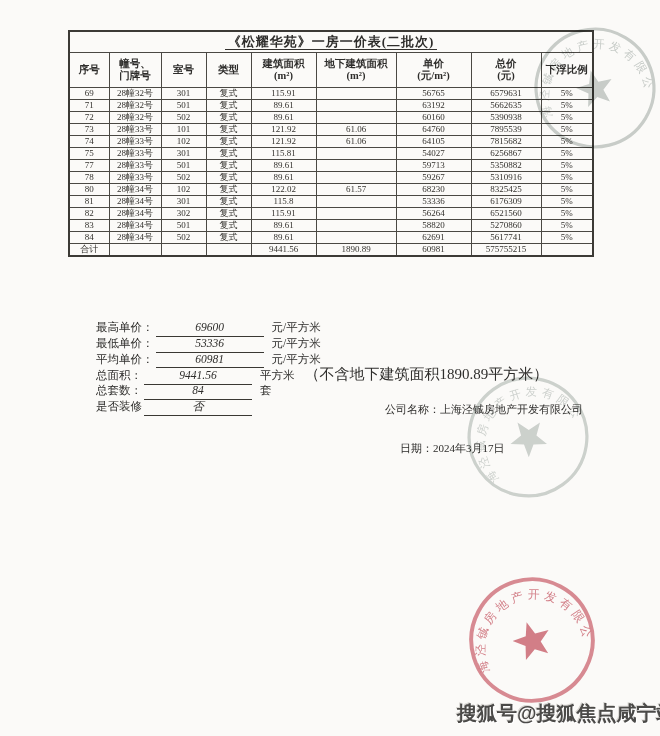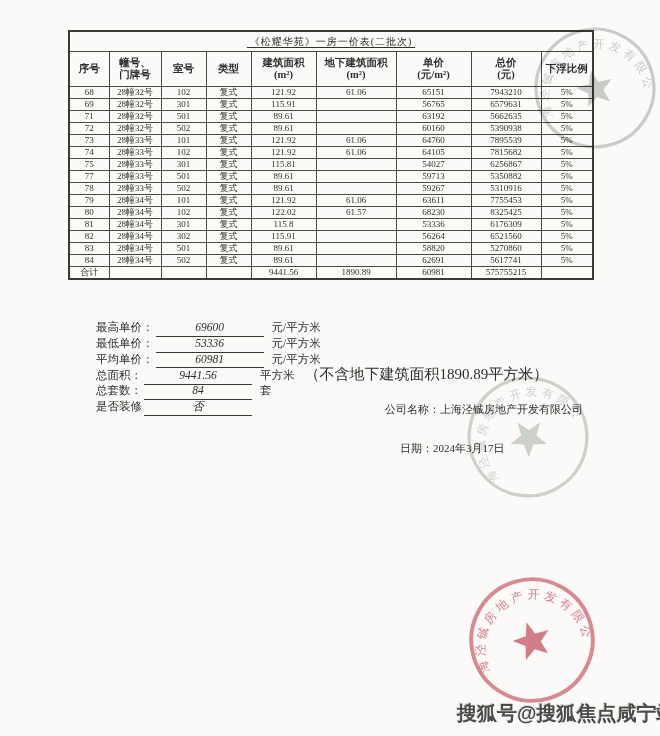--- a/index.html
+++ b/index.html
@@ -20,21 +20,21 @@
     background:transparent;
   }
   table.price td, table.price th{
     border:1px solid #4a4843;
     text-align:center;vertical-align:middle;
     overflow:hidden;white-space:nowrap;
   }
   table.price{border:2px solid #3c3a36;}
   td.title-cell{
     height:17px;border-bottom:2px solid #3c3a36;
-    font-size:10px;font-weight:normal;letter-spacing:1px;margin-top:27px;
+    font-size:13px;font-weight:bold;letter-spacing:1px;margin-top:27px;
   }
   td.title-cell span{border-bottom:1px solid #33312e;padding:0 3px;}
   th{height:32px;font-size:10.5px;font-weight:bold;line-height:12px;padding:1px;}
   th span{display:block;}
   tbody td{height:11px;font-size:9px;line-height:11px;padding:0 1px;color:#33312d;}
   col.c0{width:40px}col.c1{width:52px}col.c2{width:45px}col.c3{width:45px}
   col.c4{width:65px}col.c5{width:80px}col.c6{width:75px}col.c7{width:70px}col.c8{width:52px}
 
   
   .summary{position:absolute;left:96px;top:320px;font-size:11.5px;}
@@ -124,31 +124,20 @@
             <span>(元)</span>
           </th>
         <th>
             <span>下浮比例</span>
             <span></span>
           </th>
       </tr>
     </thead>
     <tbody>
         <tr>
-          <td>68</td>
-          <td>28幢32号</td>
-          <td>102</td>
-          <td>复式</td>
-          <td>121.92</td>
-          <td>61.06</td>
-          <td>65151</td>
-          <td>7943210</td>
-          <td>5%</td>
-        </tr>
-        <tr>
           <td>69</td>
           <td>28幢32号</td>
           <td>301</td>
           <td>复式</td>
           <td>115.91</td>
           <td></td>
           <td>56765</td>
           <td>6579631</td>
           <td>5%</td>
         </tr>
@@ -220,31 +209,20 @@
         </tr>
         <tr>
           <td>78</td>
           <td>28幢33号</td>
           <td>502</td>
           <td>复式</td>
           <td>89.61</td>
           <td></td>
           <td>59267</td>
           <td>5310916</td>
-          <td>5%</td>
-        </tr>
-        <tr>
-          <td>79</td>
-          <td>28幢34号</td>
-          <td>101</td>
-          <td>复式</td>
-          <td>121.92</td>
-          <td>61.06</td>
-          <td>63611</td>
-          <td>7755453</td>
           <td>5%</td>
         </tr>
         <tr>
           <td>80</td>
           <td>28幢34号</td>
           <td>102</td>
           <td>复式</td>
           <td>122.02</td>
           <td>61.57</td>
           <td>68230</td>

